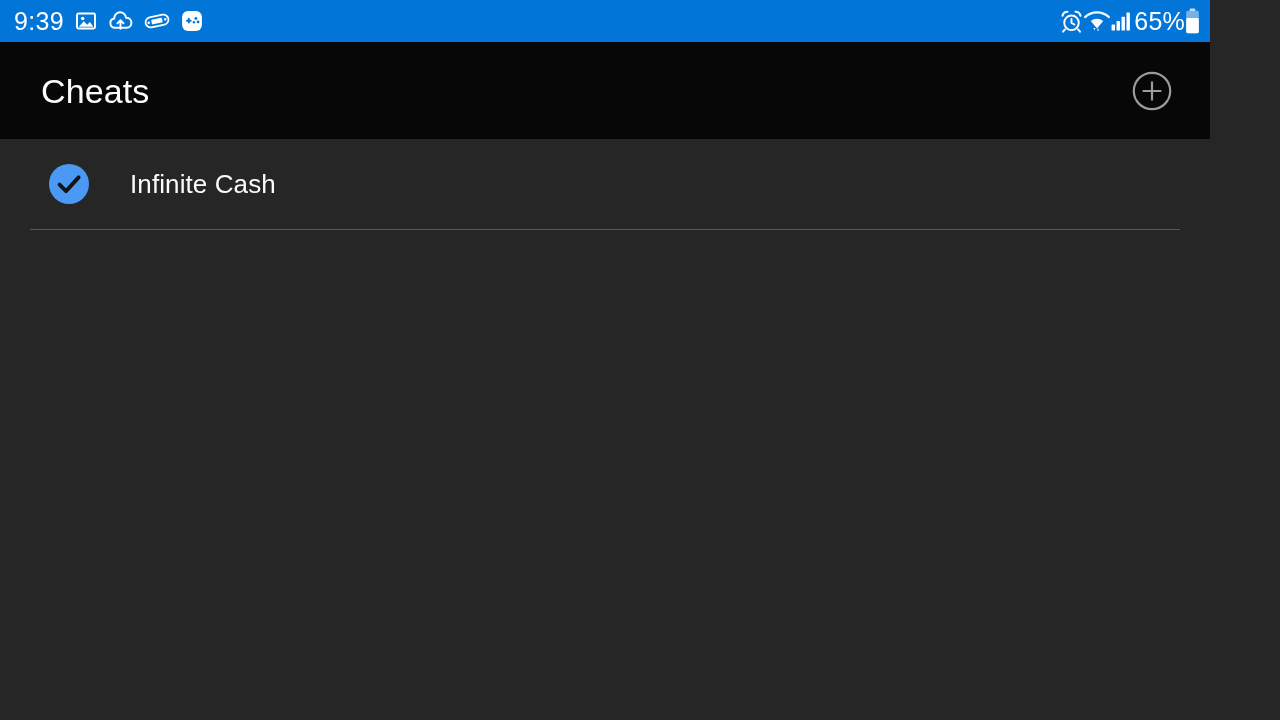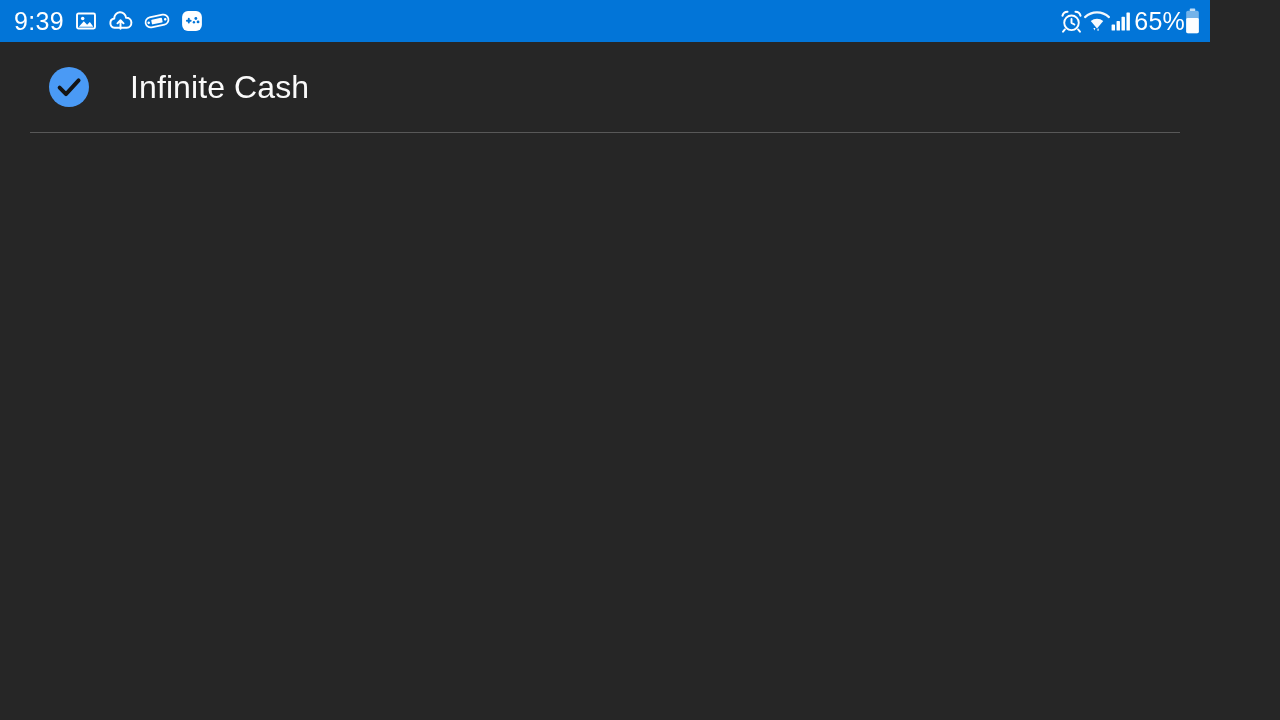--- a/index.html
+++ b/index.html
@@ -131,21 +131,21 @@
     align-items: center;
     justify-content: center;
     cursor: pointer;
   }
 
   .cheat-check svg { display: block; }
 
   .cheat-label {
     margin-left: 40px;
     color: #fafafa;
-    font-size: 32px;
+    font-size: 26px;
     font-weight: 400;
     letter-spacing: 0.1px;
     line-height: 1;
     white-space: nowrap;
   }
 
   .row-divider {
     height: 1px;
     background: #585858;
     margin: 0 30px 0 30px;
@@ -244,20 +244,34 @@
         <svg width="15" height="26" viewBox="0 0 16 28">
           <rect x="5.0" y="0.6" width="6.0" height="2.6" rx="0.9" fill="#ffffff" opacity="0.75"></rect>
           <rect x="1.2" y="3.0" width="13.6" height="24.2" rx="1.8" fill="#ffffff" opacity="0.45"></rect>
           <rect x="1.2" y="10.8" width="13.6" height="16.4" rx="1.6" fill="#ffffff" opacity="0.98"></rect>
         </svg>
       </span>
 
     </div>
   </div>
 
+  <div class="app-bar">
+
+    <span class="app-title">Cheats</span>
+
+    <button class="add-btn" aria-label="Add cheat">
+      <span class="sb-icon">
+        <svg width="42" height="42" viewBox="0 0 42 42">
+          <circle cx="21" cy="21" r="18.2" fill="none" stroke="#9b9b9b" stroke-width="2.2"></circle>
+          <path d="M21 11.6 L21 30.4 M11.6 21 L30.4 21" fill="none" stroke="#9b9b9b" stroke-width="2.2" stroke-linecap="butt"></path>
+        </svg>
+      </span>
+    </button>
+
+  </div>
 
   <div class="content">
 
     <ul class="cheat-list">
 
       <li class="cheat-row">
 
         <span class="cheat-check">
           <svg width="42" height="42" viewBox="0 0 42 42">
             <circle cx="21" cy="21" r="20" fill="#4a9af5"></circle>

